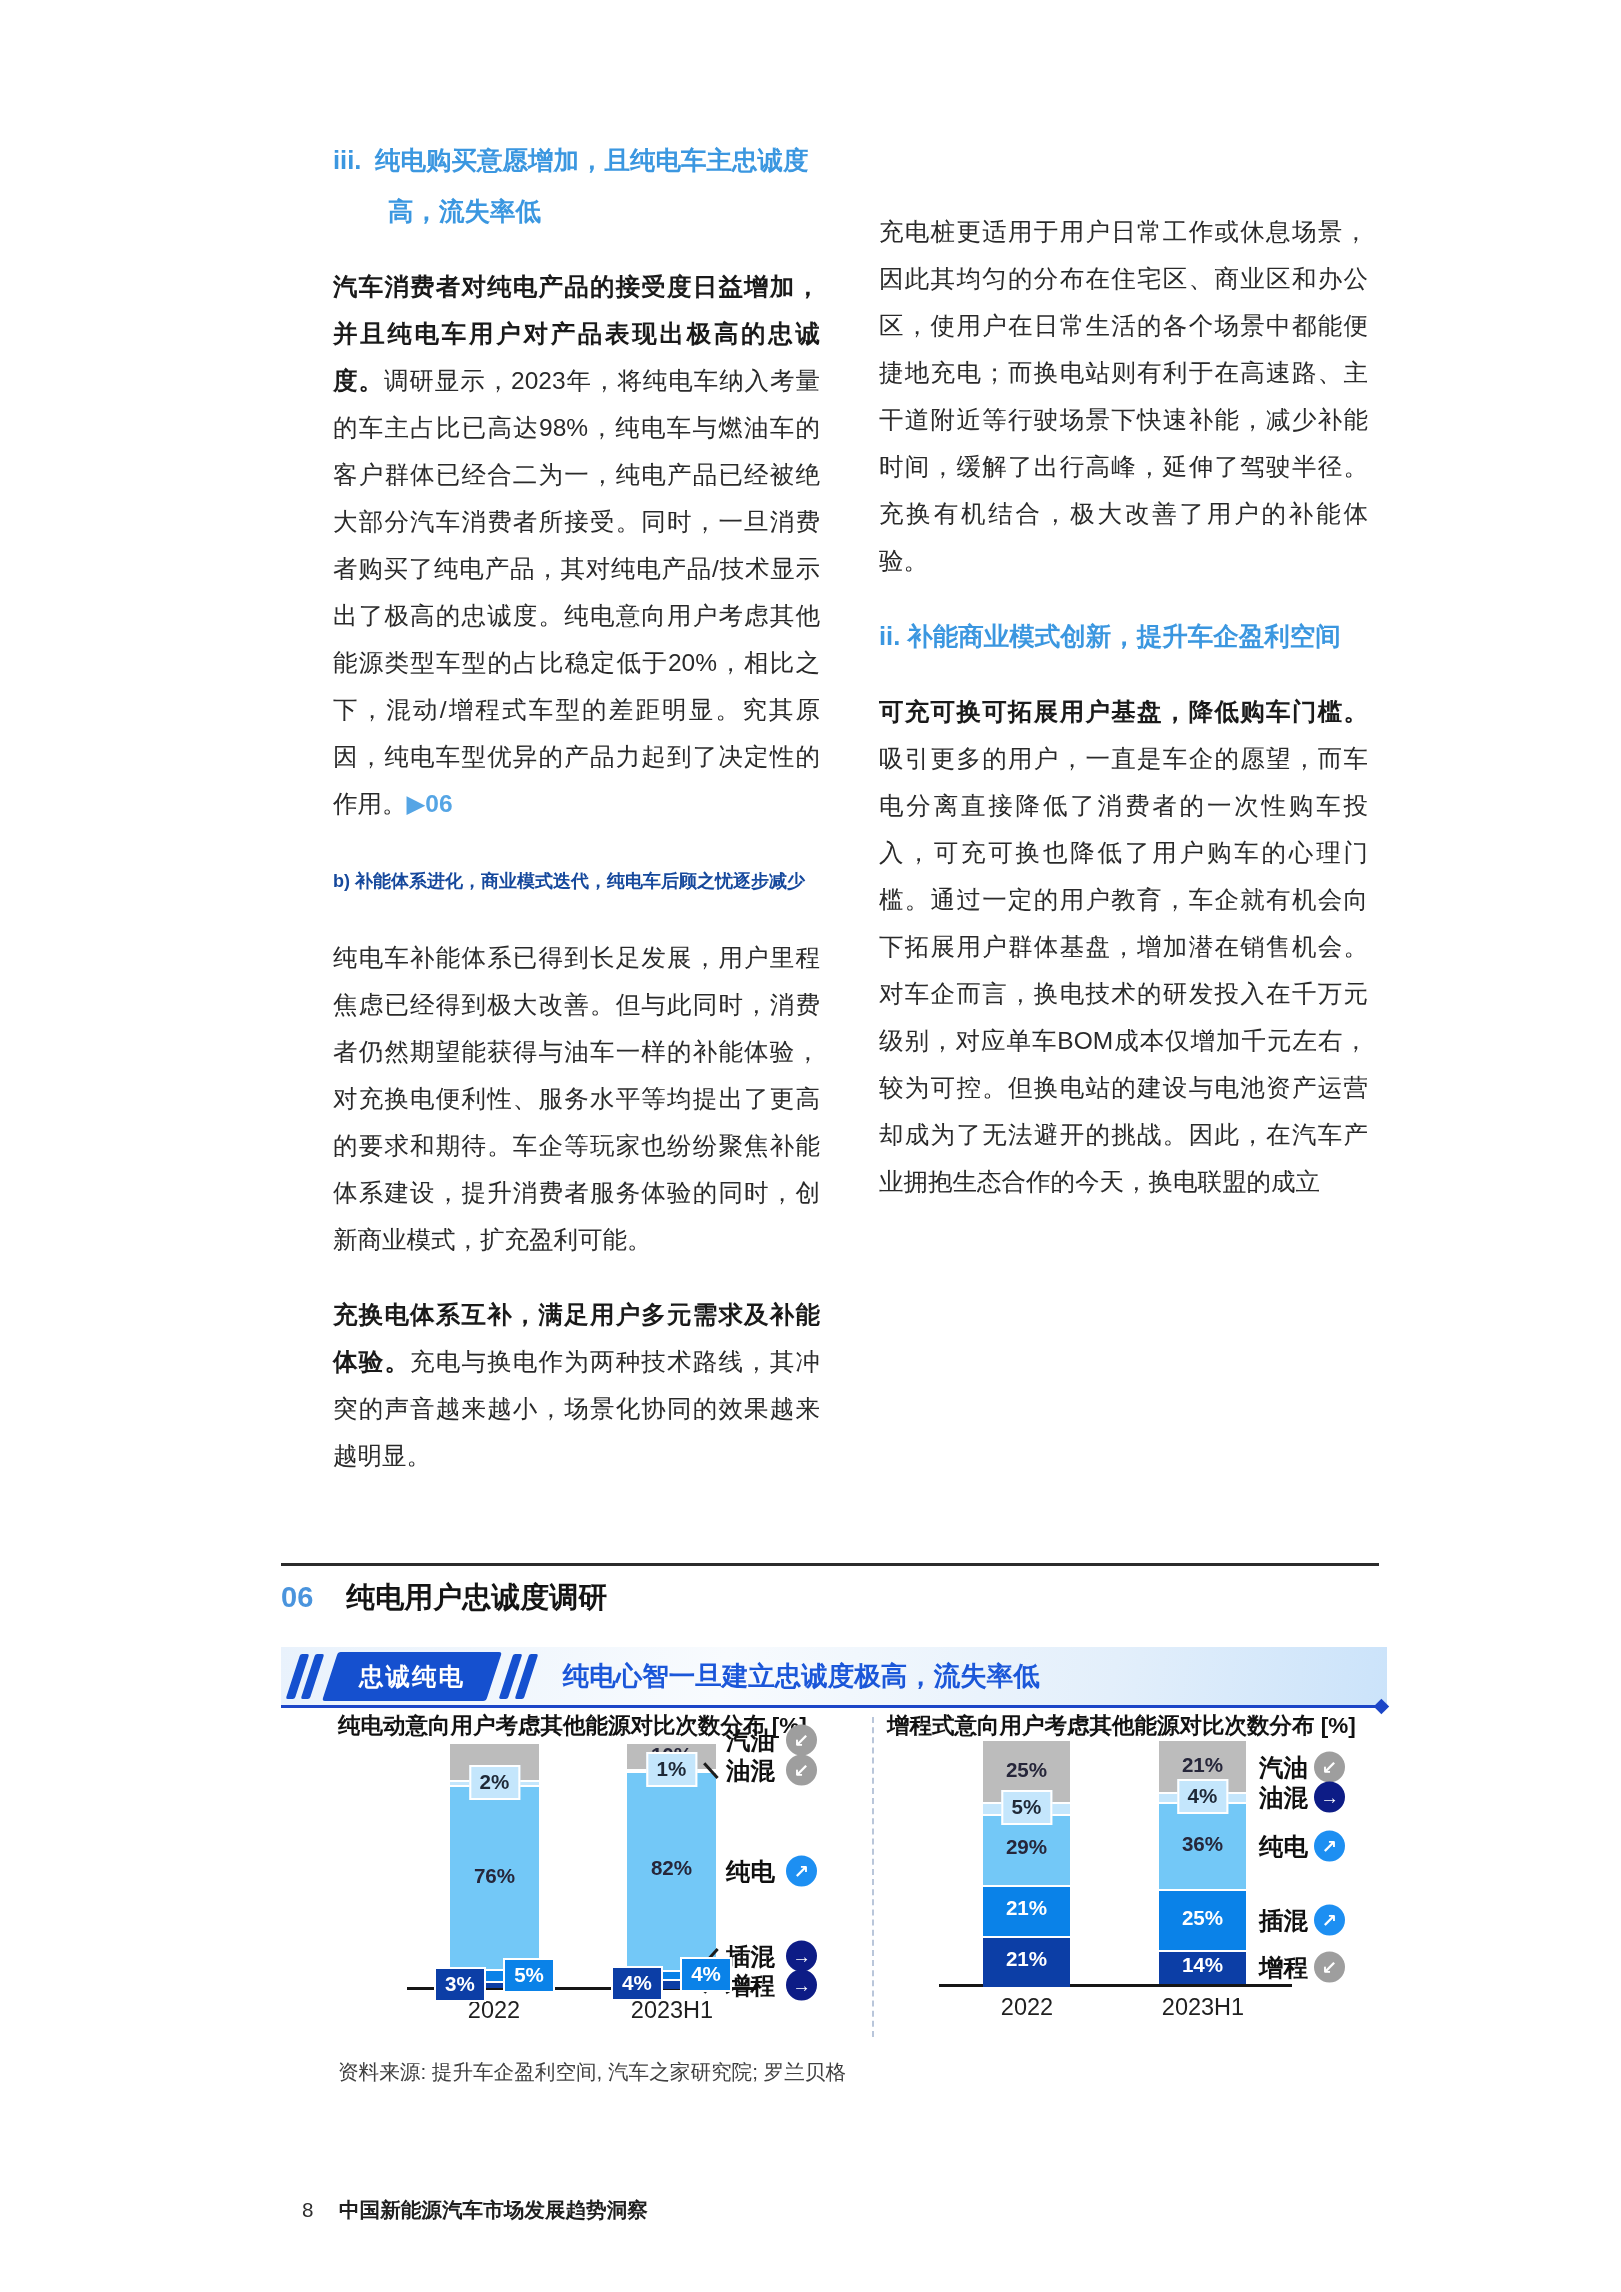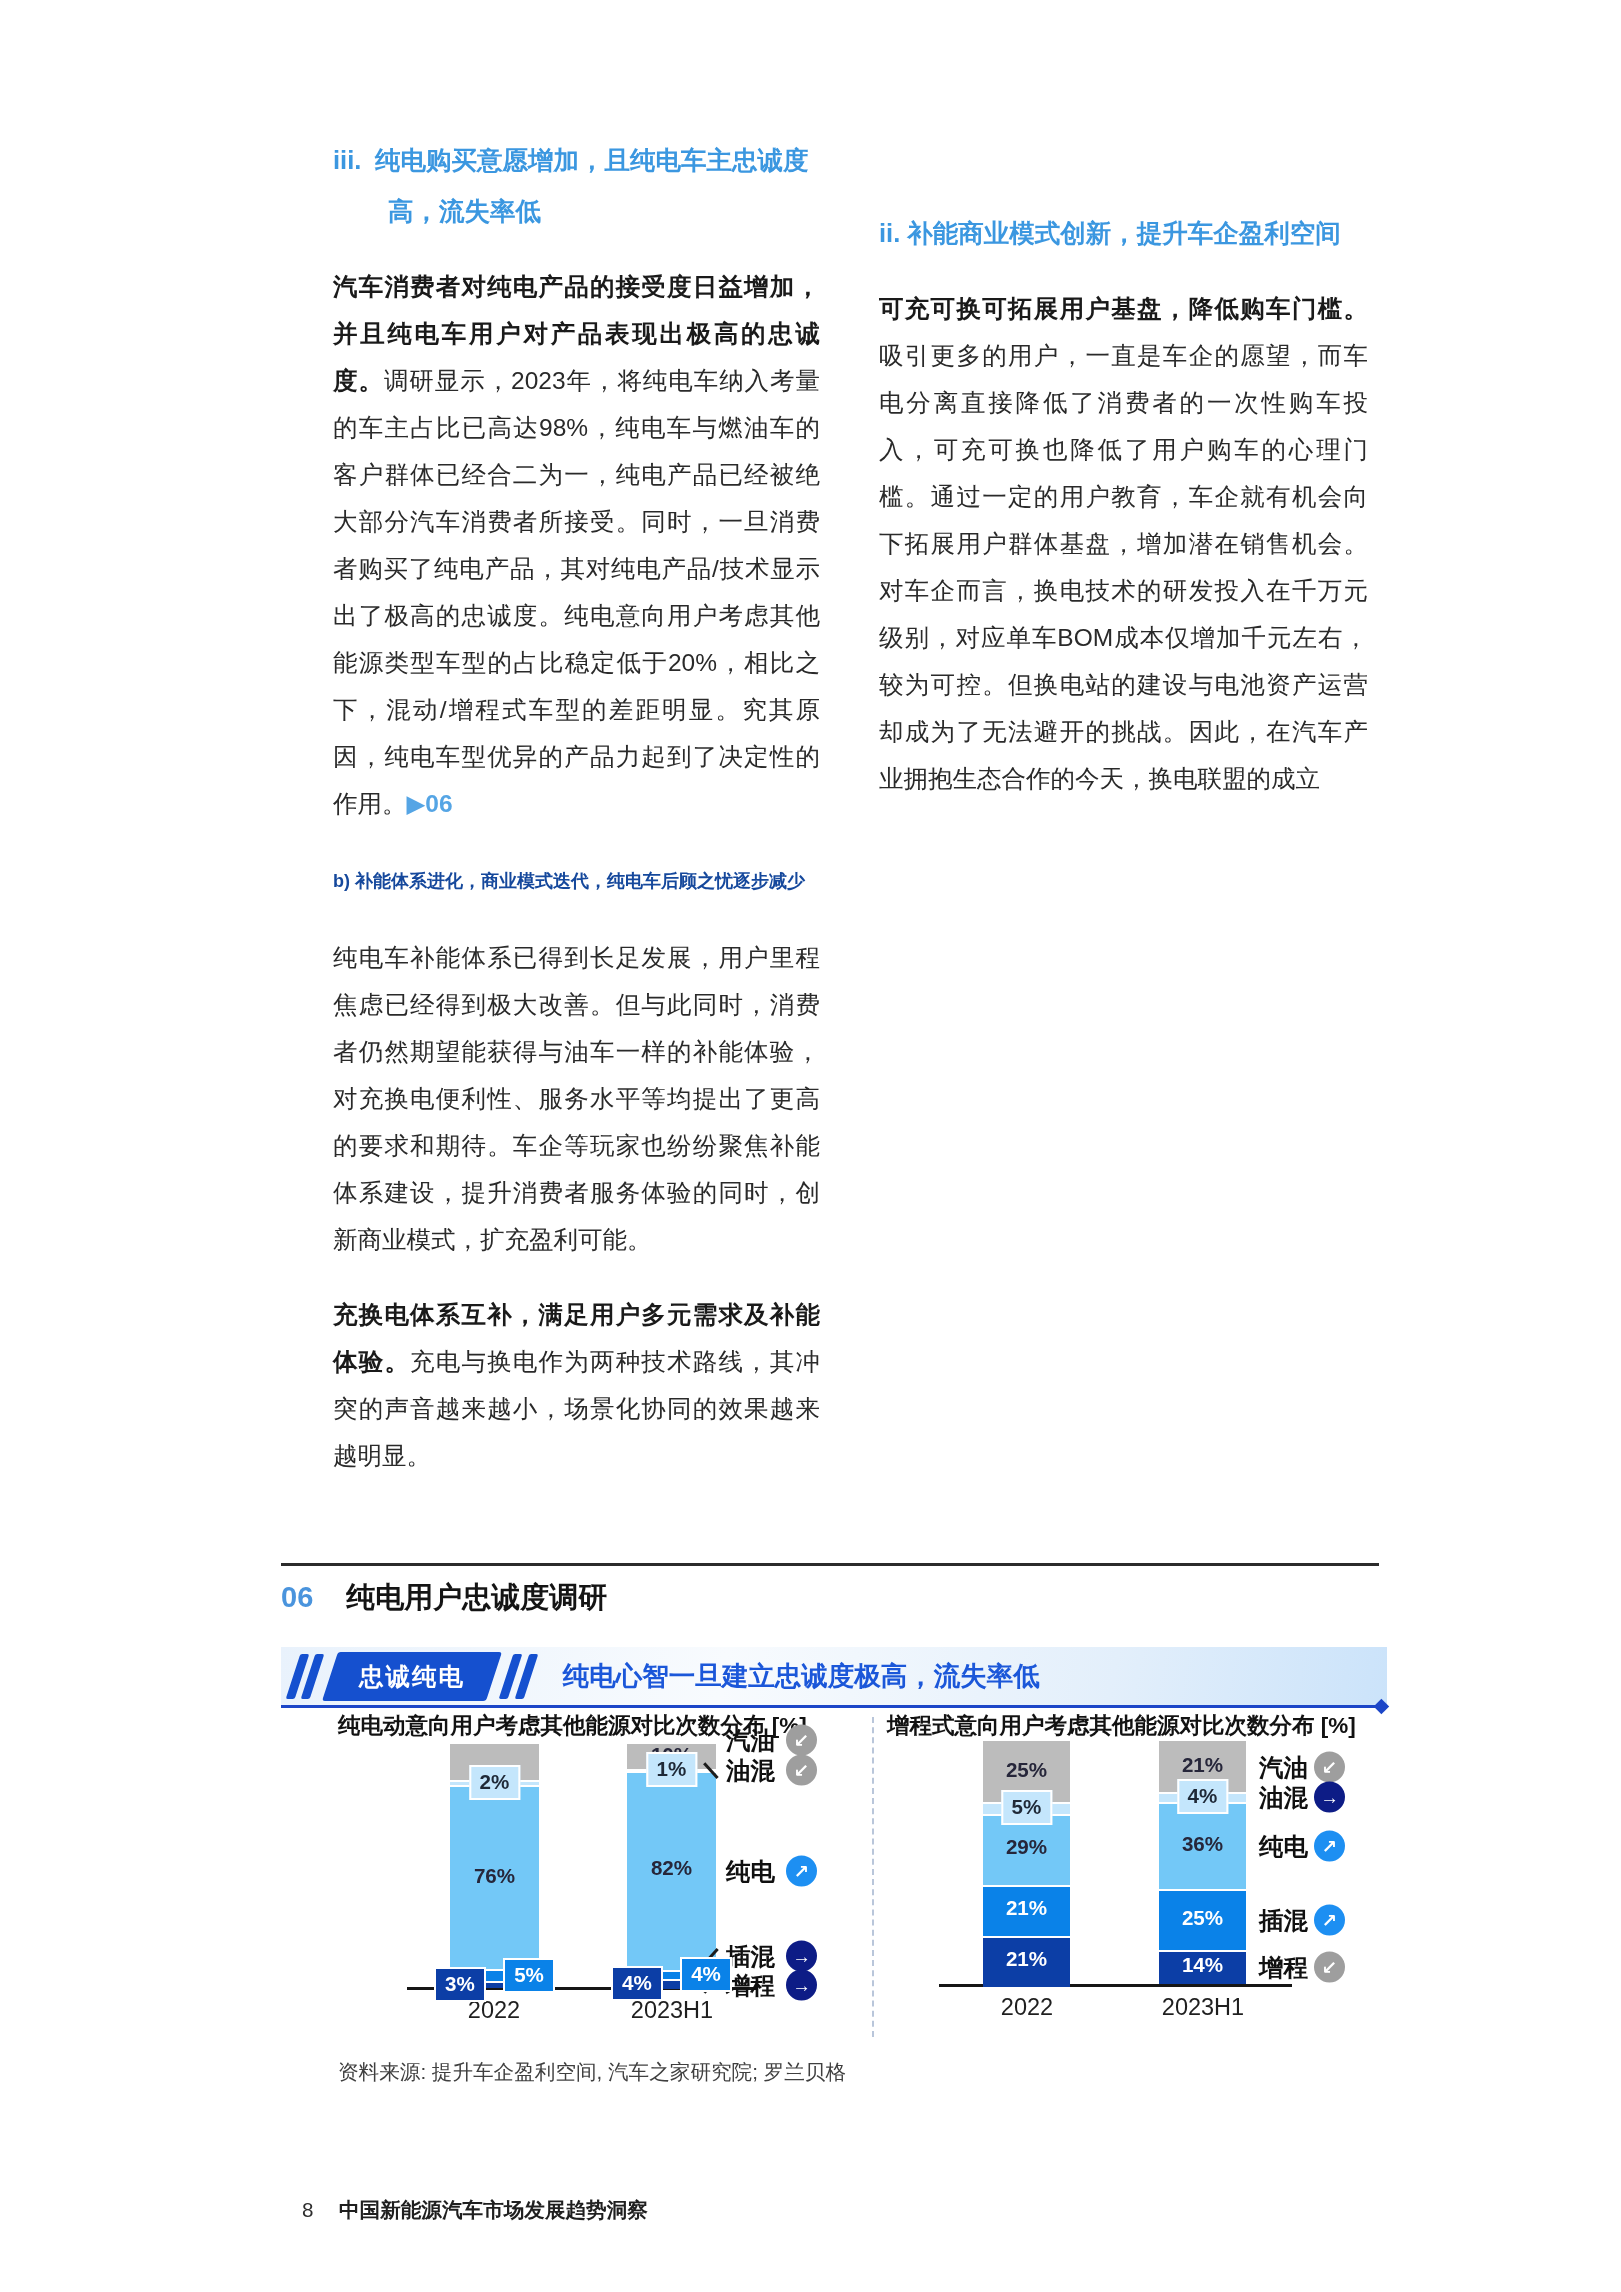--- a/index.html
+++ b/index.html
@@ -67,20 +67,21 @@
 
   <section class="col col-left">
     <h3 class="h-blue hang"><span class="marker">iii.</span><span>纯电购买意愿增加，且纯电车主忠诚度高，流失率低</span></h3>
     <p><span class="lead">汽车消费者对纯电产品的接受度日益增加，并且纯电车用户对产品表现出极高的忠诚度。</span><span>调研显示，2023年，将纯电车纳入考量的车主占比已高达98%，纯电车与燃油车的客户群体已经合二为一，纯电产品已经被绝大部分汽车消费者所接受。同时，一旦消费者购买了纯电产品，其对纯电产品/技术显示出了极高的忠诚度。纯电意向用户考虑其他能源类型车型的占比稳定低于20%，相比之下，混动/增程式车型的差距明显。究其原因，纯电车型优异的产品力起到了决定性的作用。</span><span class="ref">▶06</span></p>
     <h2 class="h-navy">b) 补能体系进化，商业模式迭代，纯电车后顾之忧逐步减少</h2>
     <p>纯电车补能体系已得到长足发展，用户里程焦虑已经得到极大改善。但与此同时，消费者仍然期望能获得与油车一样的补能体验，对充换电便利性、服务水平等均提出了更高的要求和期待。车企等玩家也纷纷聚焦补能体系建设，提升消费者服务体验的同时，创新商业模式，扩充盈利可能。</p>
     <p><span class="lead">充换电体系互补，满足用户多元需求及补能体验。</span><span>充电与换电作为两种技术路线，其冲突的声音越来越小，场景化协同的效果越来越明显。</span></p>
   </section>
 
   <section class="col col-right">
+    <p>充电桩更适用于用户日常工作或休息场景，因此其均匀的分布在住宅区、商业区和办公区，使用户在日常生活的各个场景中都能便捷地充电；而换电站则有利于在高速路、主干道附近等行驶场景下快速补能，减少补能时间，缓解了出行高峰，延伸了驾驶半径。充换有机结合，极大改善了用户的补能体验。</p>
     <h3 class="h-blue">ii. 补能商业模式创新，提升车企盈利空间</h3>
     <p><span class="lead">可充可换可拓展用户基盘，降低购车门槛。</span><span>吸引更多的用户，一直是车企的愿望，而车电分离直接降低了消费者的一次性购车投入，可充可换也降低了用户购车的心理门槛。通过一定的用户教育，车企就有机会向下拓展用户群体基盘，增加潜在销售机会。对车企而言，换电技术的研发投入在千万元级别，对应单车BOM成本仅增加千元左右，较为可控。但换电站的建设与电池资产运营却成为了无法避开的挑战。因此，在汽车产业拥抱生态合作的今天，换电联盟的成立</span></p>
   </section>
 
   <div class="ex-rule"></div>
   <div class="ex-head">
     <span class="ex-num">06</span><span class="ex-title">纯电用户忠诚度调研</span>
   </div>
 
   <div class="banner">

